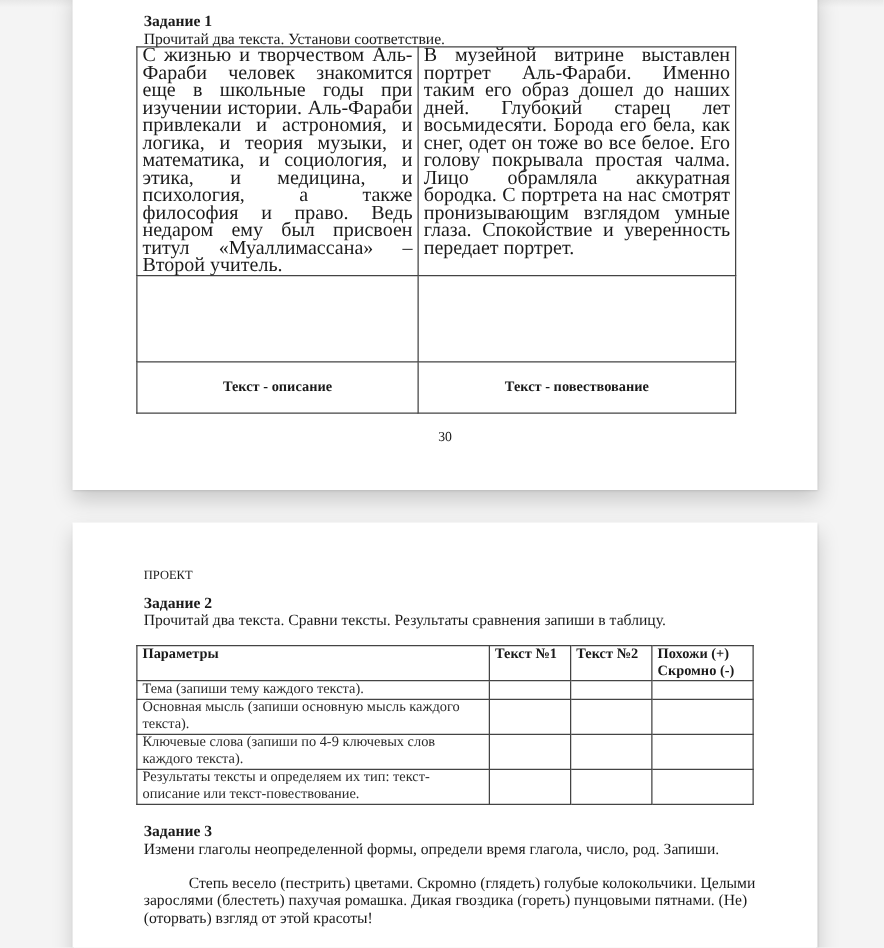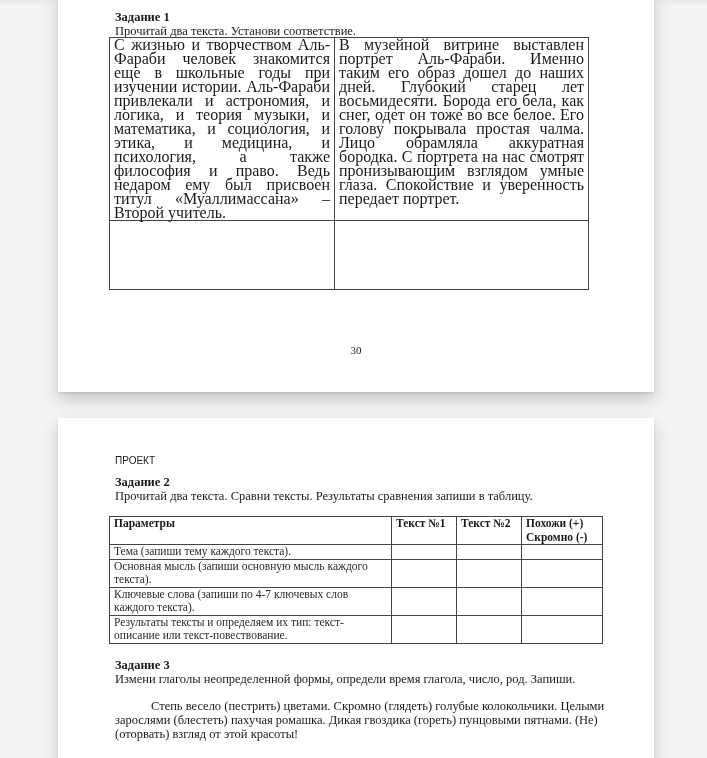--- a/index.html
+++ b/index.html
@@ -35,21 +35,21 @@
     .t1 .row-text td { height: 138px; }
     .t1 .row-blank td { height: 68px; }
     .t1 .row-label td { height: 40px; vertical-align: middle; text-align: center; font-weight: bold; font-size: 11.5px; }
 
     .page-number {
       position: absolute; left: 0; width: 596px; top: 354px; text-align: center;
       font-size: 11px;
     }
 
     .proekt {
-      font-family: Liberation Sans, sans-serif; font-size: 10px;
+      font-family: Liberation Serif, serif; font-size: 10px;
     }
 
     
     .t2 {
       position: absolute; left: 51px; top: 98px; width: 494px;
       border-collapse: collapse; border: 1px solid #333;
     }
     .t2 td, .t2 th { border: 1px solid #444; padding: 0 4px; font-size: 11.5px; line-height: 13.5px; vertical-align: top; text-align: left; }
     .t2 th { font-weight: bold; height: 27px; }
     .t2 td.param { color: #2a2a2a; }
@@ -69,20 +69,24 @@
 
   <table class="t1">
     <tbody>
         <tr class="row-text">
       <td class="justify" style="width:216px;">С жизнью и творчеством Аль-Фараби человек знакомится еще в школьные годы при изучении истории. Аль-Фараби привлекали и астрономия, и логика, и теория музыки, и математика, и социология, и этика, и медицина, и психология, а также философия и право. Ведь недаром ему был присвоен титул «Муаллимассана» – Второй учитель.</td>
       <td class="justify bordercol" style="border-right:1px solid #444;">В музейной витрине выставлен портрет Аль-Фараби. Именно таким его образ дошел до наших дней. Глубокий старец лет восьмидесяти. Борода его бела, как снег, одет он тоже во все белое. Его голову покрывала простая чалма. Лицо обрамляла аккуратная бородка. С портрета на нас смотрят пронизывающим взглядом умные глаза. Спокойствие и уверенность передает портрет.</td>
     </tr>
     <tr class="row-blank">
       <td></td>
       <td style="border-left:1px solid #cfcfcf;"></td>
+    </tr>
+    <tr class="row-label">
+      <td>Текст -  описание</td>
+      <td style="border-left:1px solid #cfcfcf;">Текст -  повествование</td>
     </tr>
   </tbody>
     </table>
 
   <div class="page-number">30</div>
 </div>
 
 <div class="page page2">
   <div class="abs proekt" style="left:57px; top:37px;">ПРОЕКТ</div>
 
@@ -106,21 +110,21 @@
       <td></td>
       <td></td>
     </tr>
     <tr class="r-tall">
       <td class="param">Основная мысль (запиши основную мысль каждого текста).</td>
       <td></td>
       <td></td>
       <td></td>
     </tr>
     <tr class="r-tall">
-      <td class="param">Ключевые слова (запиши по 4-7 ключевых слов каждого текста).</td>
+      <td class="param">Ключевые слова (запиши по 4-9 ключевых слов каждого текста).</td>
       <td></td>
       <td></td>
       <td></td>
     </tr>
     <tr class="r-tall">
       <td class="param">Результаты тексты и определяем их тип: текст-описание или текст-повествование.</td>
       <td></td>
       <td></td>
       <td></td>
     </tr>

